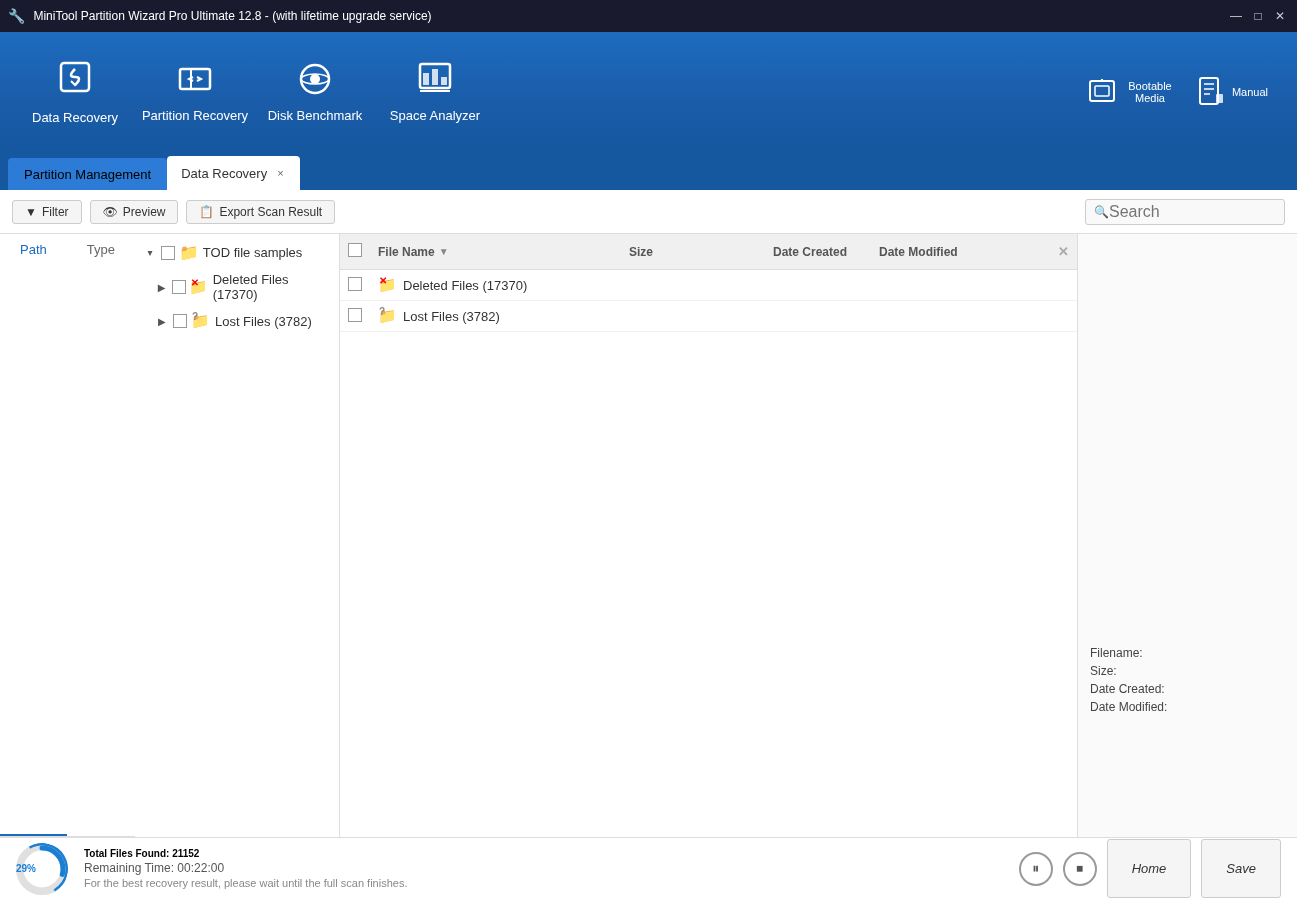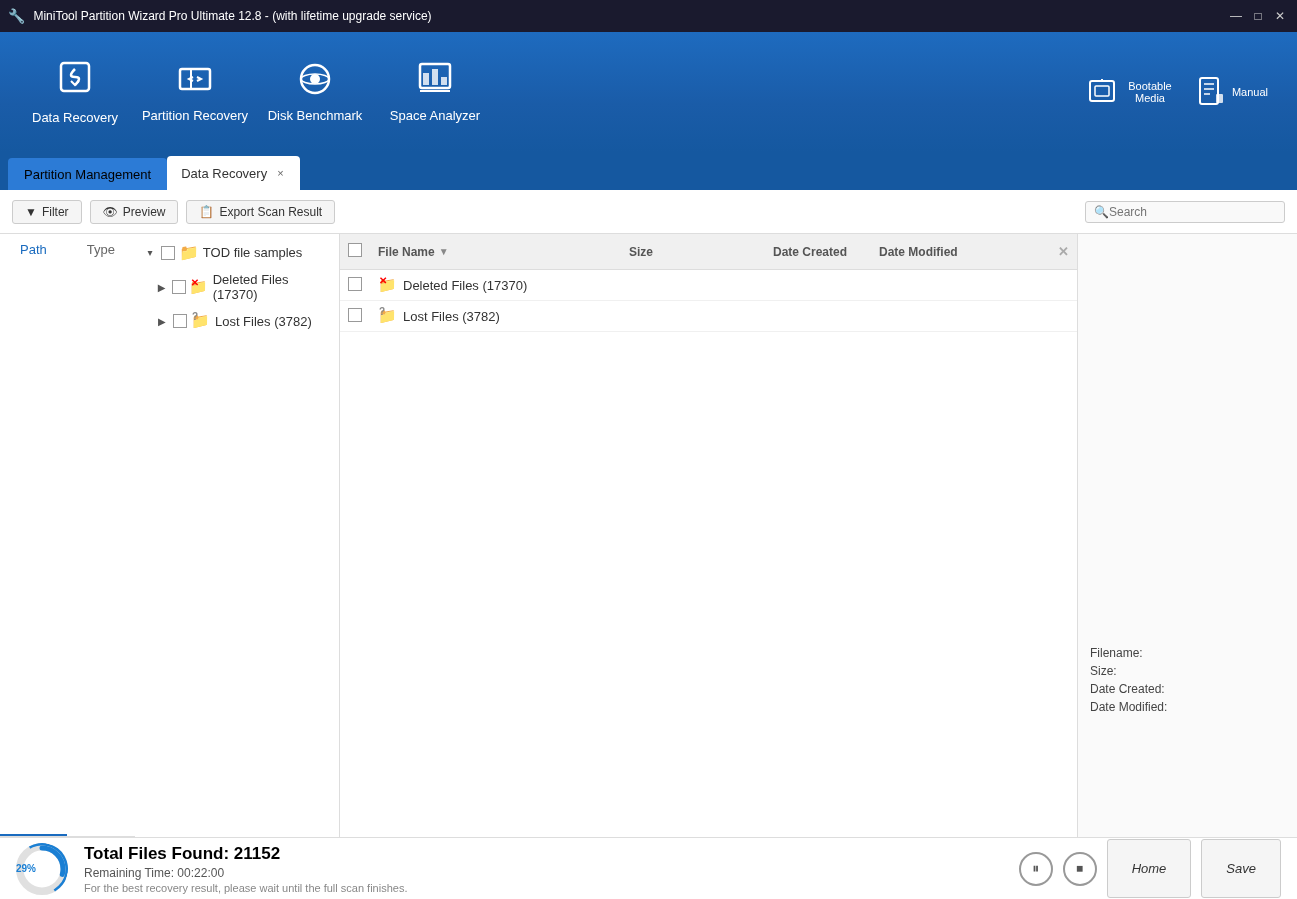--- a/index.html
+++ b/index.html
@@ -95,21 +95,21 @@
     .search-box {
       margin-left: auto;
       display: flex; align-items: center;
       border: 1px solid #ccc; border-radius: 3px;
       background: #f9f9f9;
       padding: 3px 8px;
       width: 200px;
     }
     .search-box input {
       border: none; background: transparent; outline: none;
-      font-size: 12px; width: 100%; color: #4d7c0f;
+      font-size: 16px; width: 100%; color: #4d7c0f;
     }
     .search-icon-small { color: #888; font-size: 12px; }
 
     
     .main-content {
       display: flex;
       height: calc(899px - 32px - 120px - 38px - 44px - 62px);
       background: #fff;
     }
 
@@ -228,21 +228,21 @@
       border-radius: 50%;
       border: 5px solid transparent;
       border-top-color: #1a7fd4;
       border-right-color: #1a7fd4;
       transform: rotate(-90deg);
     }
     .progress-pct {
       font-size: 10px; font-weight: 600; color: #1a7fd4; z-index: 1;
     }
     .status-text { flex: 1; }
-    .status-total { font-weight: 600; font-size: 17px; }
+    .status-total { font-weight: 600; font-size: 10px; }
     .status-remaining { font-size: 12px; color: #555; margin-top: 2px; }
     .status-hint { font-size: 11px; color: #888; margin-top: 2px; }
     .status-actions { display: flex; align-items: center; gap: 10px; }
     .pause-btn, .stop-btn {
       width: 34px; height: 34px; border-radius: 50%;
       border: 2px solid #999; background: #fff;
       display: flex; align-items: center; justify-content: center;
       cursor: pointer; color: #555; font-size: 14px;
     }
     .home-btn, .save-btn {

